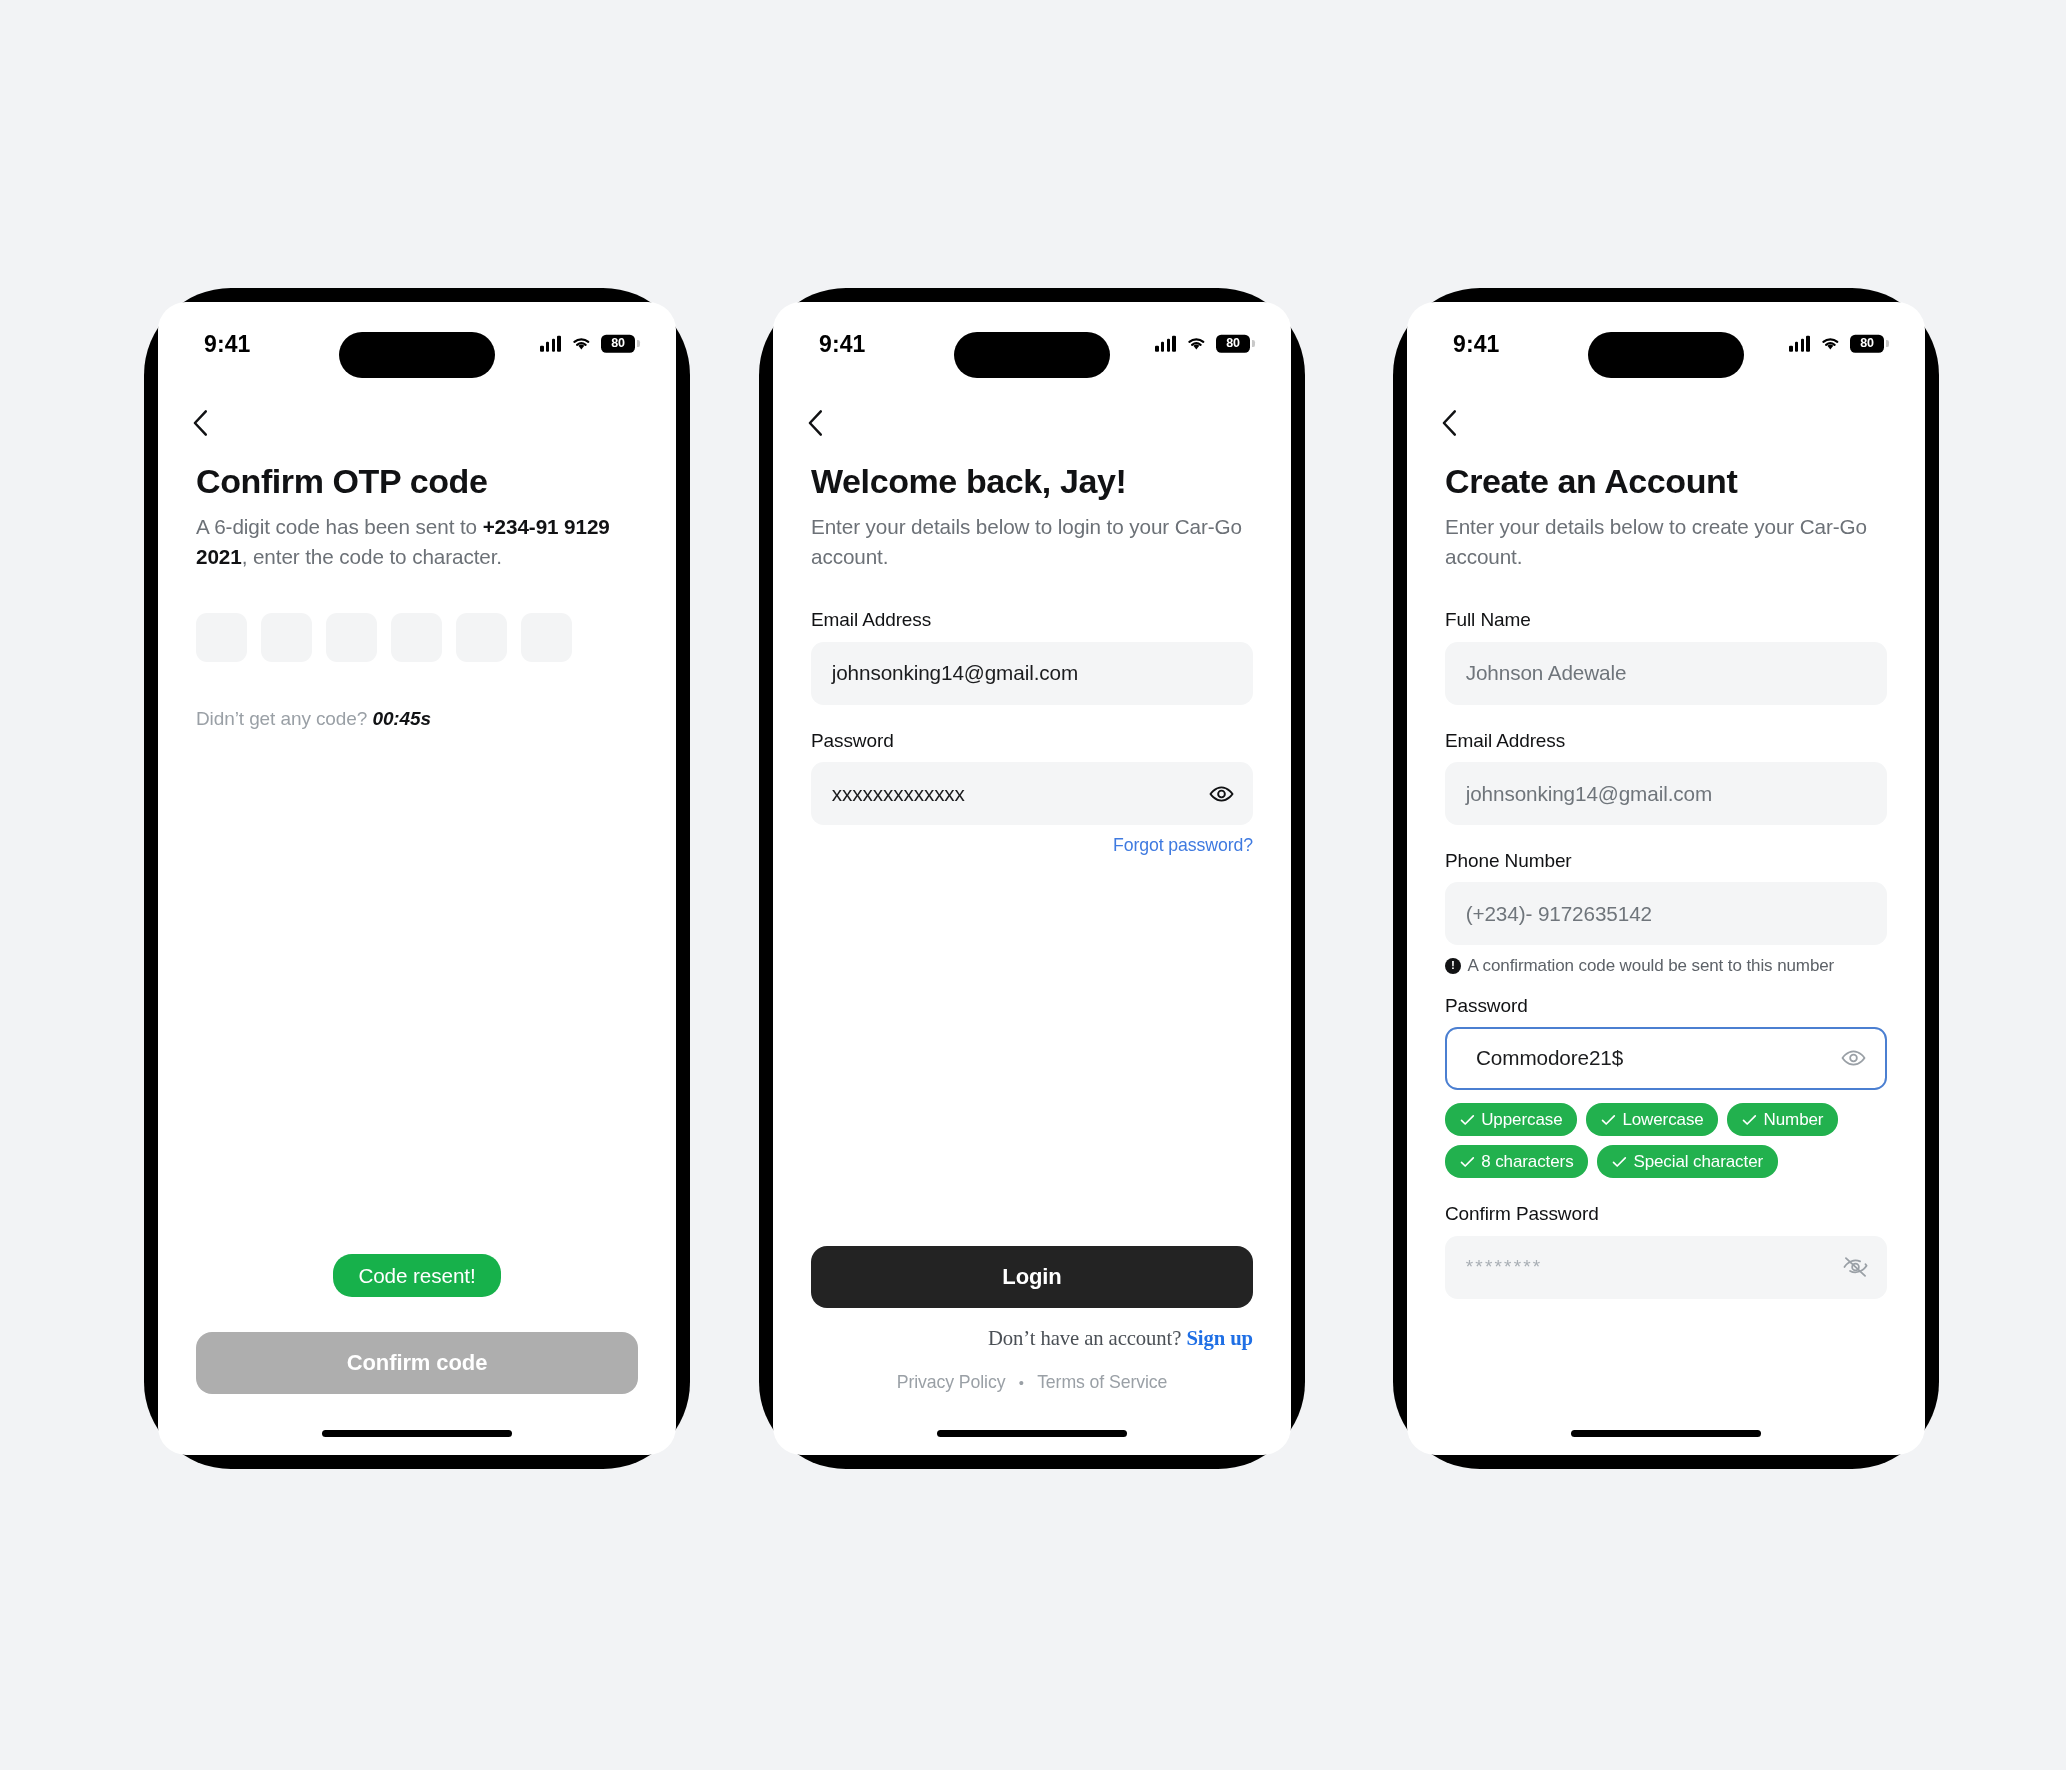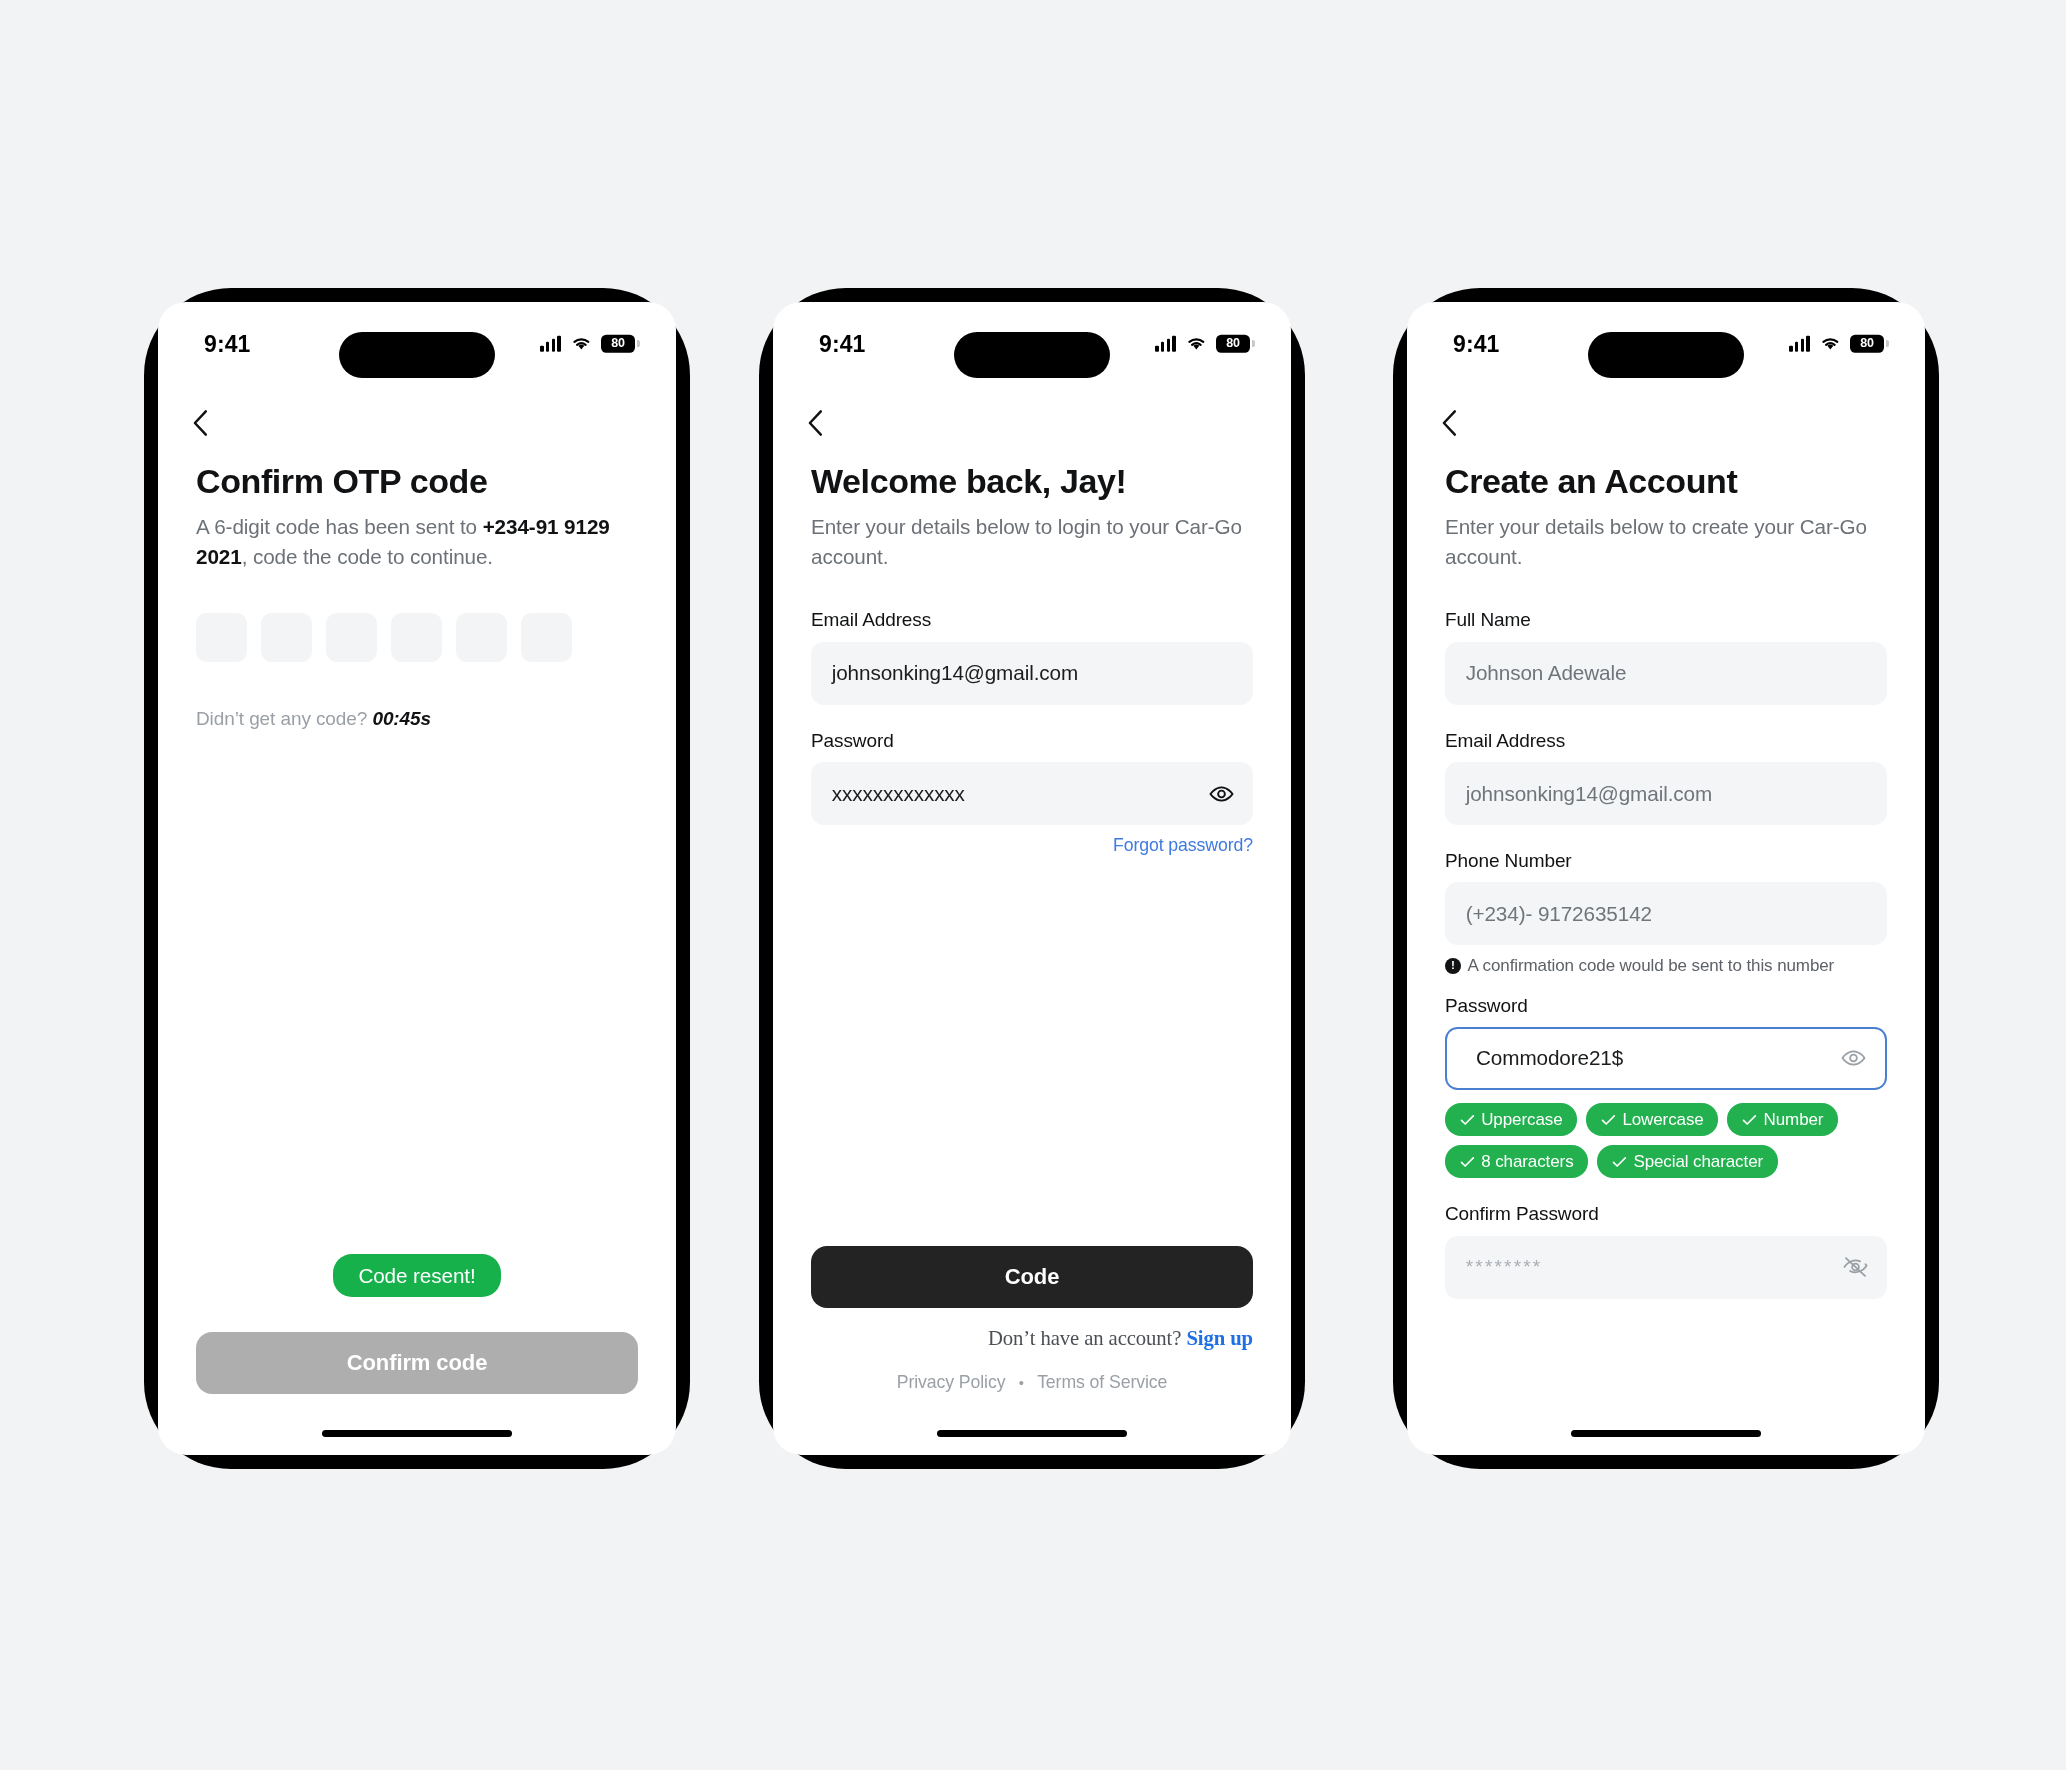--- a/index.html
+++ b/index.html
@@ -329,21 +329,21 @@
       </div>
 
       <div class="body">
         <div class="backbtn">
           <svg width="16" height="28" viewBox="0 0 22 38">
               <path d="M19 3L4 19l15 16" stroke="#111214" stroke-width="3.4" fill="none" stroke-linecap="round" stroke-linejoin="round"></path>
             </svg>
         </div>
 
         <div class="h1">Confirm OTP code</div>
-        <div class="sub"><span>A 6-digit code has been sent to </span><b>+234-91 9129 2021</b><span>, code the code to continue.</span></div>
+        <div class="sub"><span>A 6-digit code has been sent to </span><b>+234-91 9129 2021</b><span>, enter the code to character.</span></div>
 
         <div class="otp-row">
           <div class="otp-box"></div>
           <div class="otp-box"></div>
           <div class="otp-box"></div>
           <div class="otp-box"></div>
           <div class="otp-box"></div>
           <div class="otp-box"></div>
         </div>
 
@@ -415,21 +415,21 @@
                   <circle cx="17" cy="13" r="4.6" stroke="#111214" stroke-width="2.6" fill="none"></circle>
                 </svg>
             </span>
           </div>
           <div class="forgot">Forgot password?</div>
         </div>
 
         <div class="spacer"></div>
 
         <div>
-          <button class="bigbtn dark">Code</button>
+          <button class="bigbtn dark">Login</button>
         </div>
 
         <div class="signup-line"><span>Don’t have an account?</span> <a href="#">Sign up</a></div>
 
         <div class="legal" style="margin-bottom:19px;">
           <span>Privacy Policy</span>
           <span class="dot">•</span>
           <span>Terms of Service</span>
         </div>
       </div>

